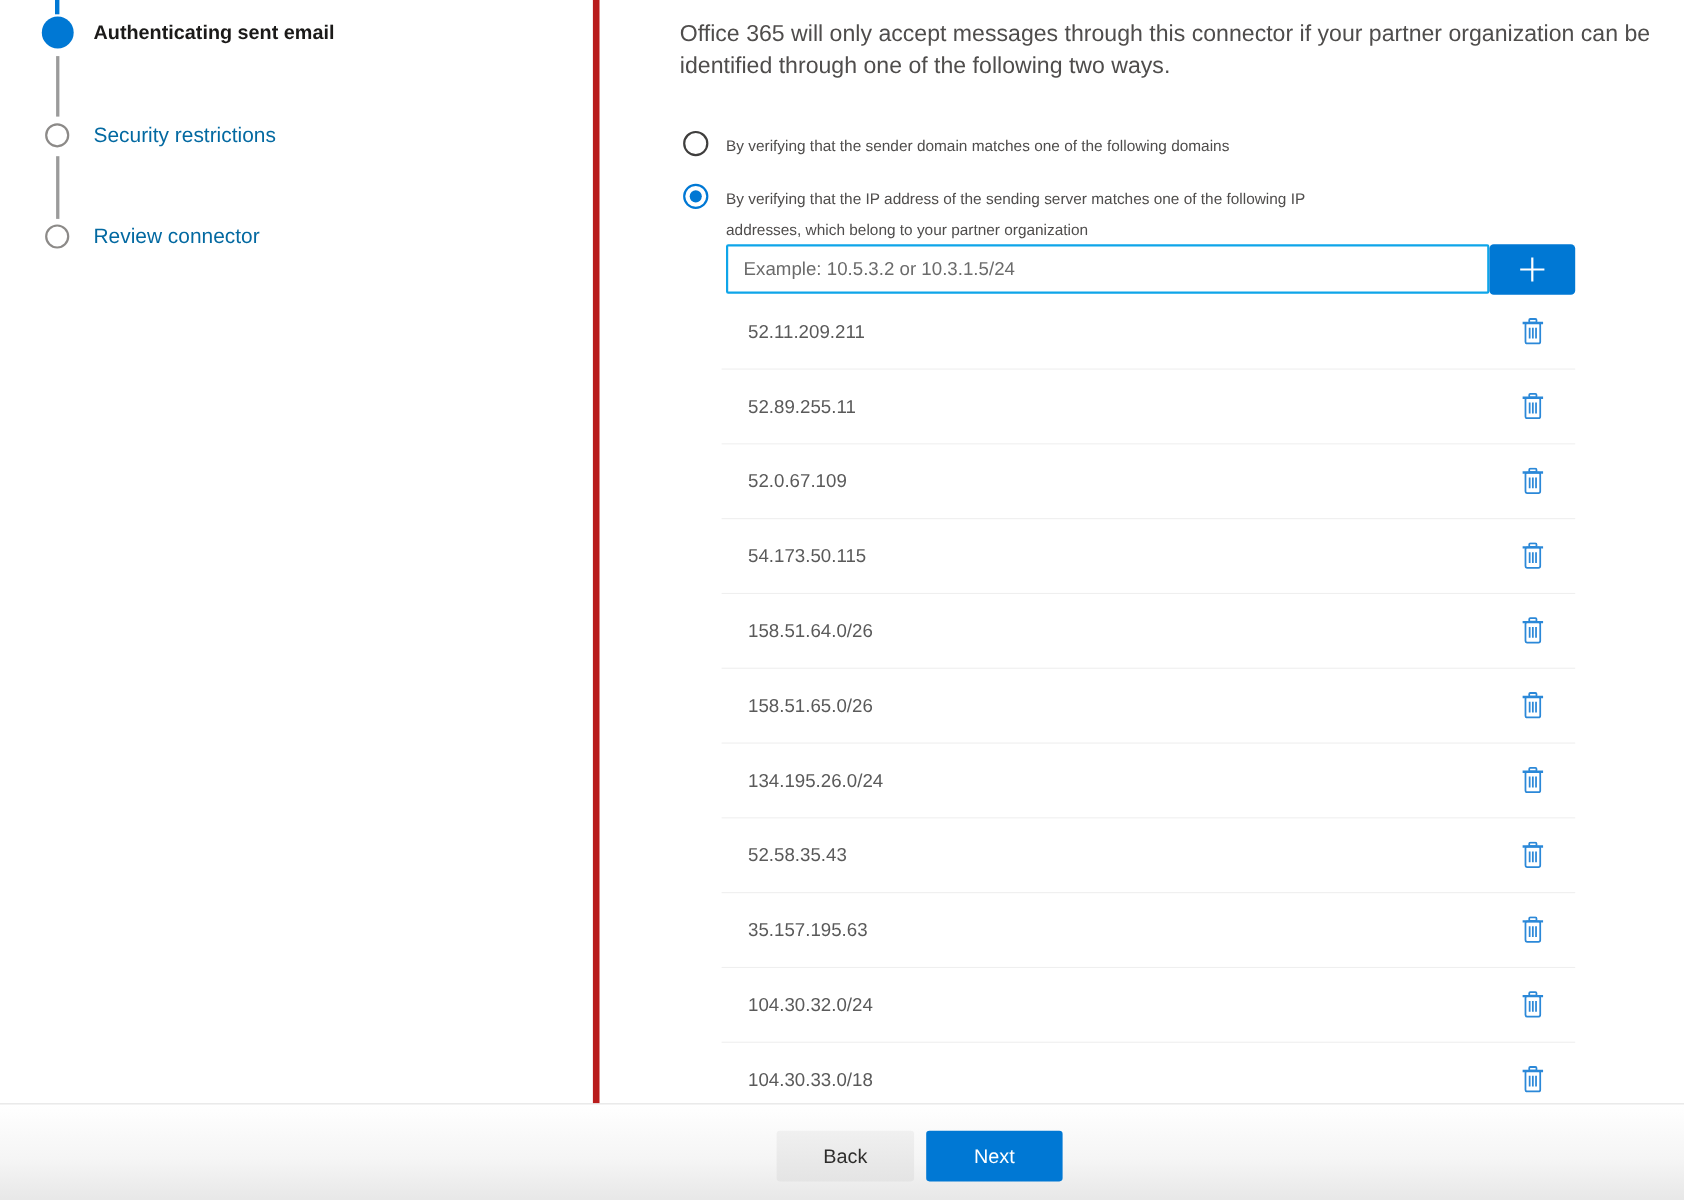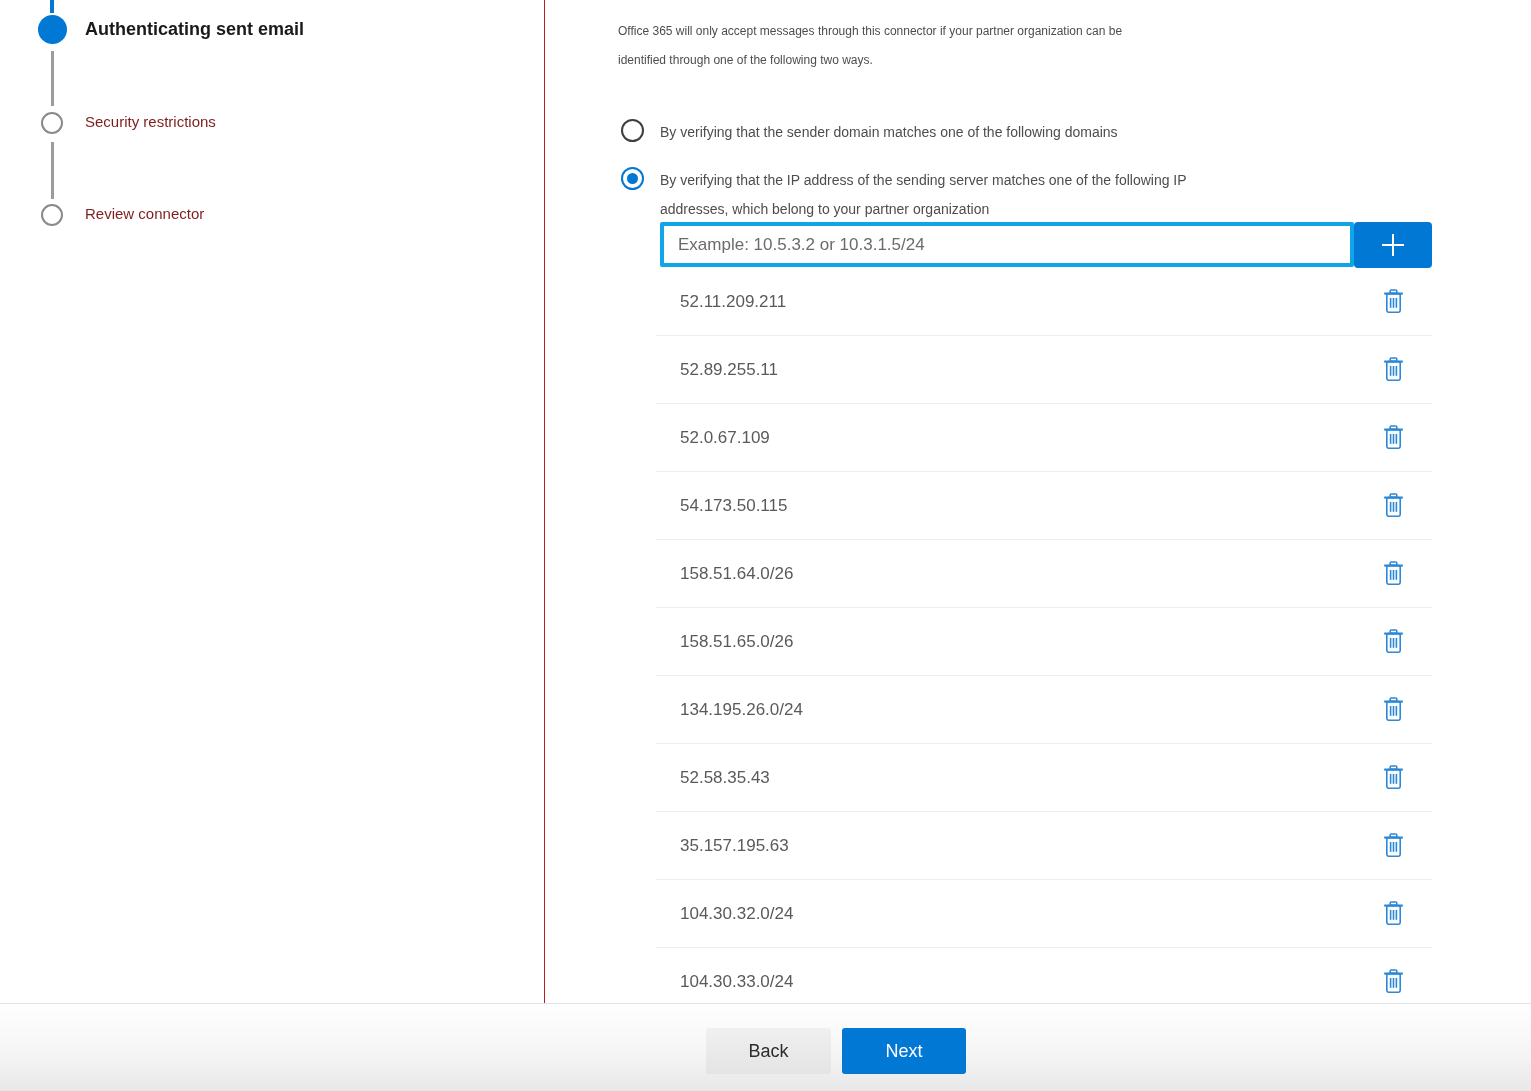--- a/index.html
+++ b/index.html
@@ -6,62 +6,62 @@
   html,body { background:#fff; }
   .screen {
     position:relative; width:1531px; height:1091px; overflow:hidden;
     background:#ffffff; font-family:"Liberation Sans", sans-serif;
     color:#3b3a39;
   }
 
   
   .sidebar {
     position:absolute; left:0; top:0; width:545px; height:1003px;
-    border-right:1px solid #b91c1c; background:#fff;
+    border-right:6px solid #b91c1c; background:#fff;
   }
   .conn { position:absolute; left:51px; width:3px; background:#9b9b9b; }
   .conn-top { left:50px; width:4px; top:0; height:13px; background:#0078d4; }
   .conn-1 { top:51px; height:55px; }
   .conn-2 { top:142px; height:57px; }
   .dot-current {
     position:absolute; left:38px; top:15px; width:29px; height:29px;
     border-radius:50%; background:#0078d4;
   }
   .dot-open {
     position:absolute; width:22px; height:22px; background:#fff;
     border:2.5px solid #8c8a88; border-radius:50%;
   }
   .dot-2 { left:41px; top:112px; }
   .dot-3 { left:41px; top:204px; }
   .step-label {
-    position:absolute; left:85px; font-size:15px; white-space:nowrap;
-    color:#7f1d1d;
+    position:absolute; left:85px; font-size:19px; white-space:nowrap;
+    color:#0369a1;
   }
   .step-label.current { top:19px; font-weight:bold; color:#1b1a19; font-size:18px; }
   .lbl-2 { top:113px; }
   .lbl-3 { top:205px; }
 
   
   .main { position:absolute; left:546px; top:0; right:0; height:1003px; overflow:hidden; background:#fff; }
-  .desc { position:absolute; left:72px; top:17px; font-size:12px; line-height:28.5px; color:#4f4d4c; }
+  .desc { position:absolute; left:72px; top:17px; font-size:21px; line-height:28.5px; color:#4f4d4c; }
 
   .radio { position:absolute; width:23px; height:23px; border-radius:50%; background:#fff; cursor:pointer; }
   .radio.unselected { left:75px; top:119px; border:2px solid #3f3e3d; }
   .radio.selected {
     left:75px; top:167px; border:2px solid #0078d4;
     display:flex; align-items:center; justify-content:center;
   }
   .radio.selected::after { content:""; width:11px; height:11px; border-radius:50%; background:#0078d4; }
   .opt-label { position:absolute; left:114px; font-size:14px; line-height:28.5px; color:#4f4d4c; }
   .opt-label-1 { top:118px; }
   .opt-label-2 { top:166px; }
 
   .ip-input {
     position:absolute; left:114px; top:222px; width:694px; height:45px;
-    border:4px solid #0ea5e9; border-radius:2px; padding:0 14px;
+    border:2px solid #0ea5e9; border-radius:2px; padding:0 14px;
     font-size:17px; color:#333; font-family:"Liberation Sans", sans-serif;
     outline:none;
   }
   .ip-input::placeholder { color:#6b6b6b; opacity:1; }
   .add-btn {
     position:absolute; left:808px; top:222px; width:78px; height:46px;
     background:#0078d4; border:none; border-radius:4px; cursor:pointer;
     display:flex; align-items:center; justify-content:center;
   }
 
@@ -281,21 +281,21 @@
           <rect x="3.8" y="4.6" width="13.4" height="18.6" rx="1.6"></rect>
           <line x1="7.6" y1="9" x2="7.6" y2="18.8"></line>
           <line x1="10.5" y1="9" x2="10.5" y2="18.8"></line>
           <line x1="13.4" y1="9" x2="13.4" y2="18.8"></line>
         </svg>
       </span>
     </button>
   </li>
 
   <li class="ip-row">
-    <span class="ip-text">104.30.33.0/24</span>
+    <span class="ip-text">104.30.33.0/18</span>
     <button class="trash-btn">
       <span style="display:flex;">
         <svg width="21" height="25" viewBox="0 0 21 25" fill="none" stroke="#2b88d8" stroke-width="1.6">
           <rect x="7.2" y="1" width="6.6" height="3.2" rx="1"></rect>
           <line x1="1.2" y1="4.6" x2="19.8" y2="4.6" stroke-width="2.2"></line>
           <rect x="3.8" y="4.6" width="13.4" height="18.6" rx="1.6"></rect>
           <line x1="7.6" y1="9" x2="7.6" y2="18.8"></line>
           <line x1="10.5" y1="9" x2="10.5" y2="18.8"></line>
           <line x1="13.4" y1="9" x2="13.4" y2="18.8"></line>
         </svg>

